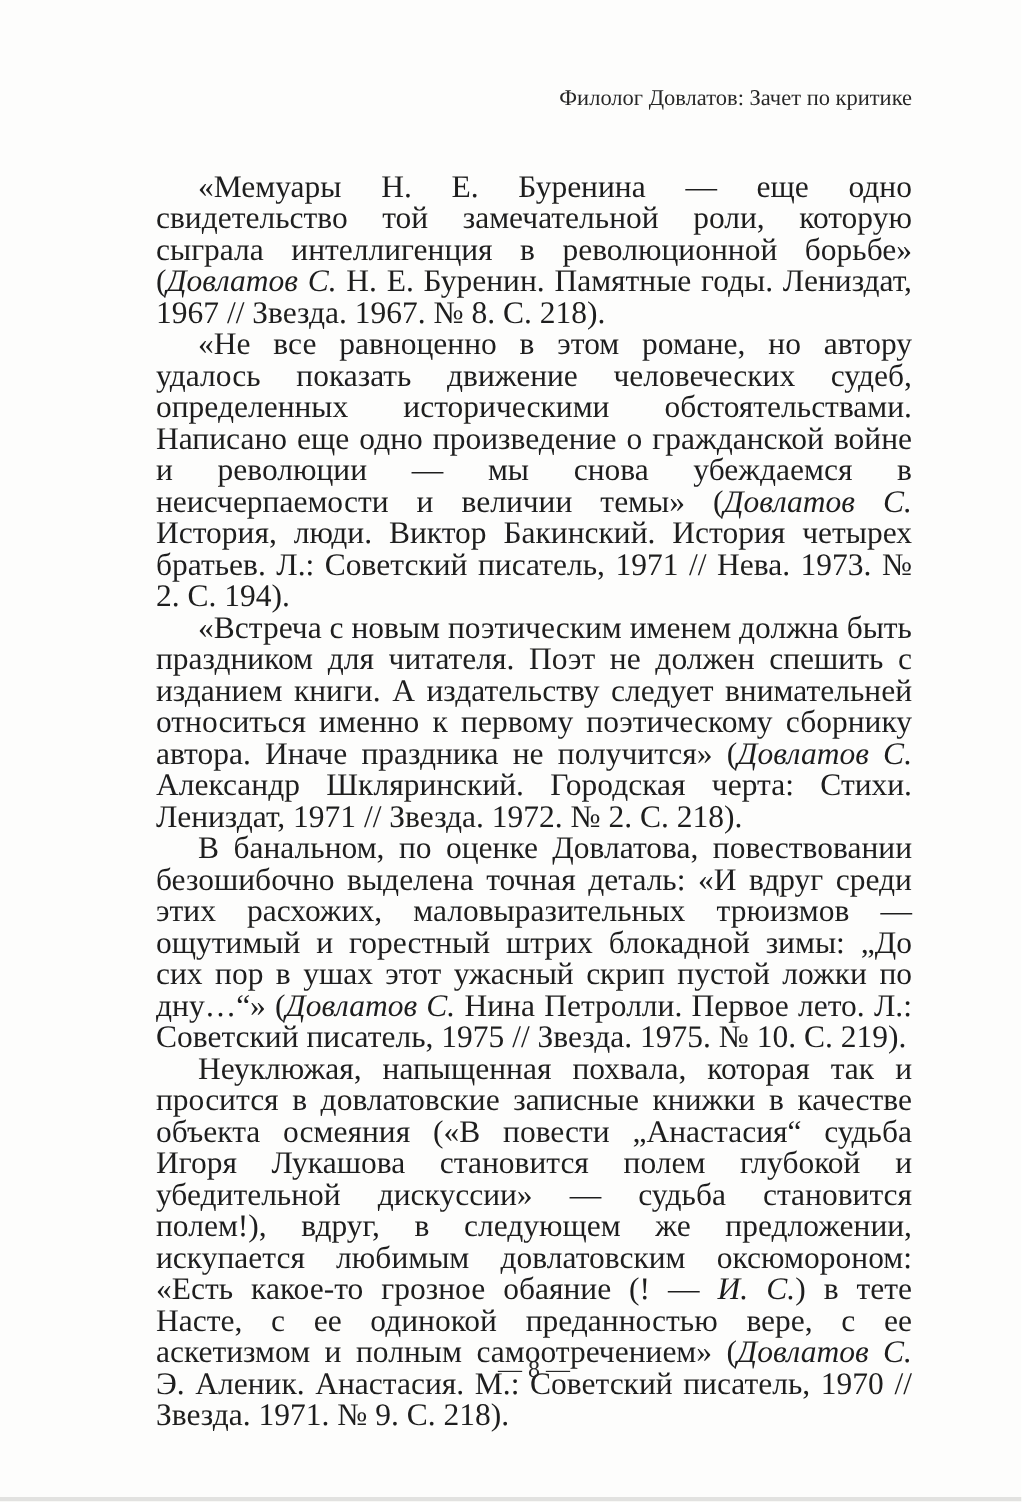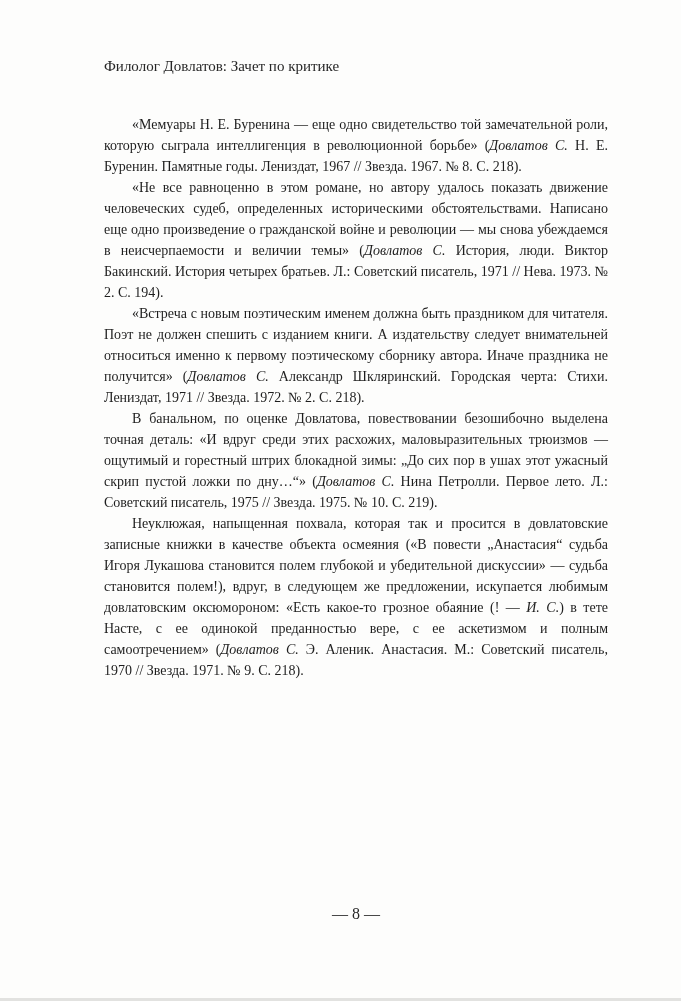--- a/index.html
+++ b/index.html
@@ -16,31 +16,31 @@
     font-family: "Liberation Serif", "DejaVu Serif", serif;
     color: #1e1e1e;
     overflow: hidden;
     border-bottom: 3px solid #e2e2e0;
   }
   .content {
     box-sizing: border-box;
     padding: 57px 73px 0 104px;
   }
   .running-head {
-    text-align: left;
+    text-align: right;
     font-size: 15px;
     line-height: 19px;
     color: #272727;
     margin-bottom: 38px;
   }
   .body-text p {
     margin: 0;
     text-indent: 28px;
     text-align: justify;
-    font-size: 14px;
+    font-size: 21px;
     line-height: 21px;
     color: #1e1e1e;
   }
   .body-text .it {
     font-style: italic;
   }
   .page-number {
     position: absolute;
     left: 104px;
     right: 73px;

